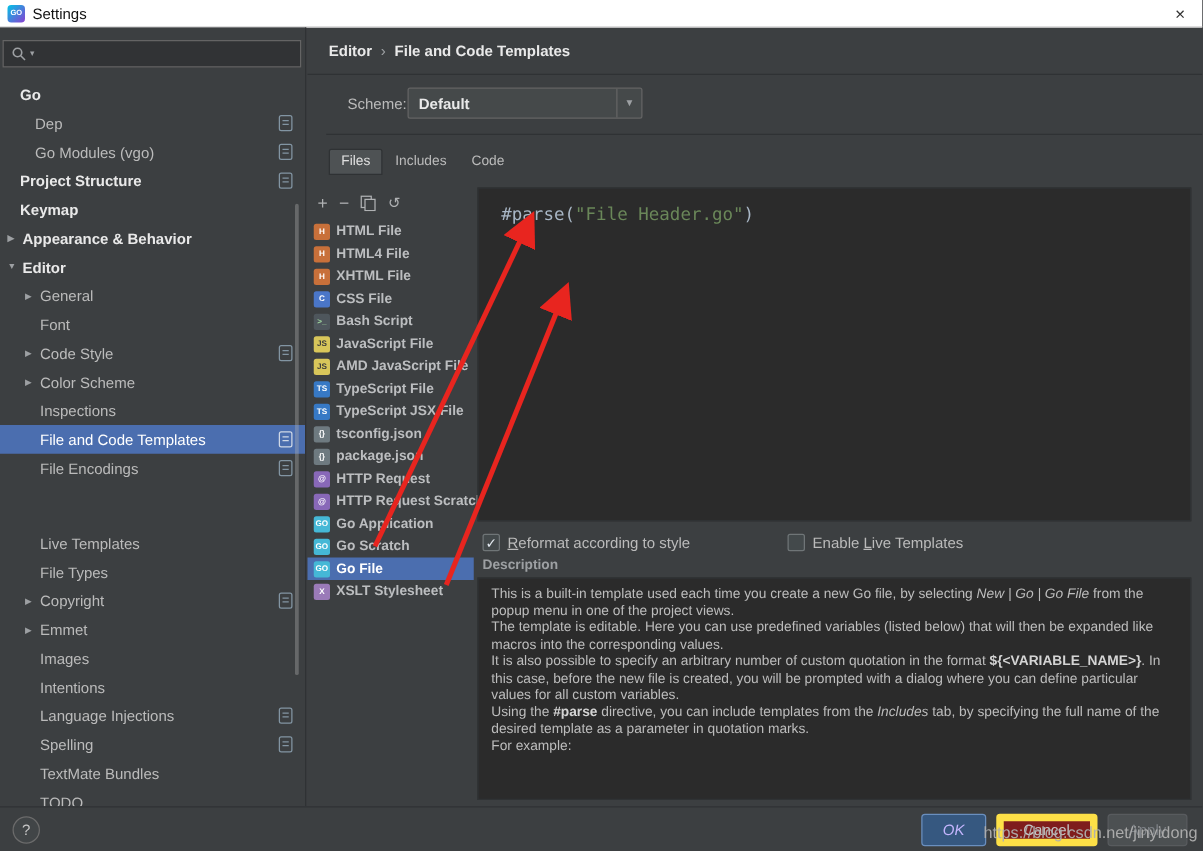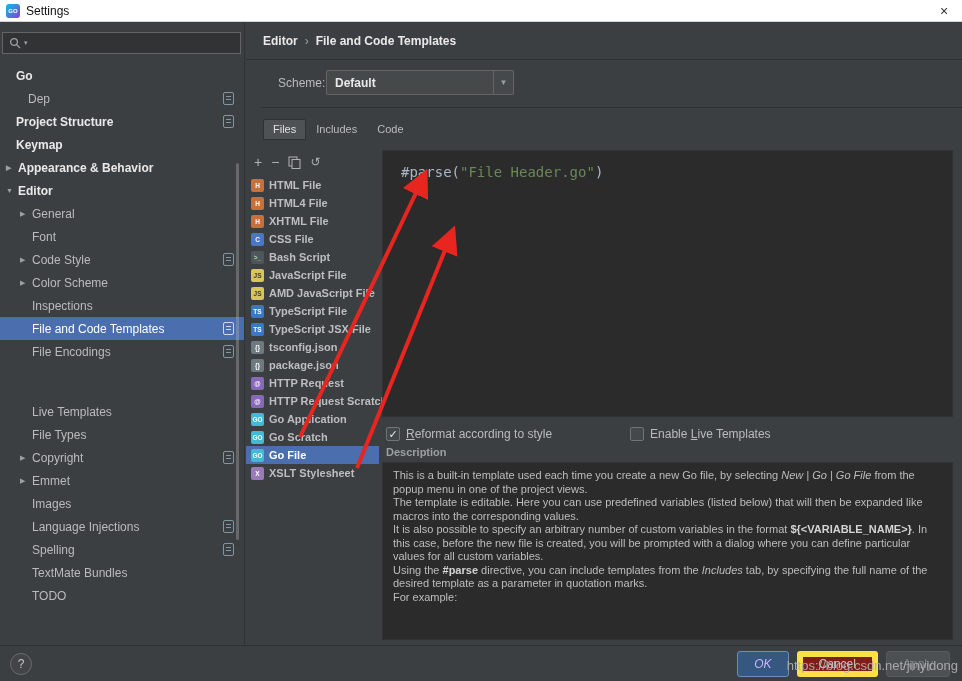--- a/index.html
+++ b/index.html
@@ -151,20 +151,24 @@
       <input class="search-input" placeholder="" style="">
     </div>
     <div class="tree">
         <div class="tree-row bold" style="padding-left: 16px;">
           <span class="tree-label">Go</span>
         </div>
         <div class="tree-row" style="padding-left: 28px;">
           <span class="tree-label">Dep</span>
           <span class="proj-badge"></span>
         </div>
+        <div class="tree-row" style="padding-left: 28px;">
+          <span class="tree-label">Go Modules (vgo)</span>
+          <span class="proj-badge"></span>
+        </div>
         <div class="tree-row bold" style="padding-left: 16px;">
           <span class="tree-label">Project Structure</span>
           <span class="proj-badge"></span>
         </div>
         <div class="tree-row bold" style="padding-left: 16px;">
           <span class="tree-label">Keymap</span>
         </div>
         <div class="tree-row bold" style="padding-left: 6px;">
           <span class="tree-arrow">▶</span>
           <span class="tree-label">Appearance &amp; Behavior</span>
@@ -210,20 +214,23 @@
           <span class="tree-arrow">▶</span>
           <span class="tree-label">Copyright</span>
           <span class="proj-badge"></span>
         </div>
         <div class="tree-row" style="padding-left: 20px;">
           <span class="tree-arrow">▶</span>
           <span class="tree-label">Emmet</span>
         </div>
         <div class="tree-row" style="padding-left: 32px;">
           <span class="tree-label">Images</span>
+        </div>
+        <div class="tree-row" style="padding-left: 32px;">
+          <span class="tree-label">Intentions</span>
         </div>
         <div class="tree-row" style="padding-left: 32px;">
           <span class="tree-label">Language Injections</span>
           <span class="proj-badge"></span>
         </div>
         <div class="tree-row" style="padding-left: 32px;">
           <span class="tree-label">Spelling</span>
           <span class="proj-badge"></span>
         </div>
         <div class="tree-row" style="padding-left: 32px;">
@@ -352,21 +359,21 @@
         <label class="option">
           <span class="cb"></span>
           <span class="opt-label"><span>Enable </span><span class="u">L</span><span>ive Templates</span></span>
         </label>
       </div>
 
     <div class="desc-title">Description</div>
     <div class="desc-box">
         <div class="desc-p"><span>This is a built-in template used each time you create a new Go file, by selecting </span><span class="seg-i">New | Go | Go File</span><span> from the popup menu in one of the project views.</span></div>
         <div class="desc-p"><span>The template is editable. Here you can use predefined variables (listed below) that will then be expanded like macros into the corresponding values.</span></div>
-        <div class="desc-p"><span>It is also possible to specify an arbitrary number of custom variables in the format </span><span class="seg-b">${&lt;VARIABLE_NAME&gt;}</span><span>. In this case, before the new file is created, you will be prompted with a dialog where you can define particular values for all custom variables.</span></div>
+        <div class="desc-p"><span>It is also possible to specify an arbitrary number of custom quotation in the format </span><span class="seg-b">${&lt;VARIABLE_NAME&gt;}</span><span>. In this case, before the new file is created, you will be prompted with a dialog where you can define particular values for all custom variables.</span></div>
         <div class="desc-p"><span>Using the </span><span class="seg-b">#parse</span><span> directive, you can include templates from the </span><span class="seg-i">Includes</span><span> tab, by specifying the full name of the desired template as a parameter in quotation marks.</span></div>
         <div class="desc-p"><span>For example:</span></div>
       </div>
 
   </div>
 
   <div class="footer">
     <div class="help-btn">?</div>
     <div class="footer-buttons">
       <div class="btn btn-ok">OK</div>

